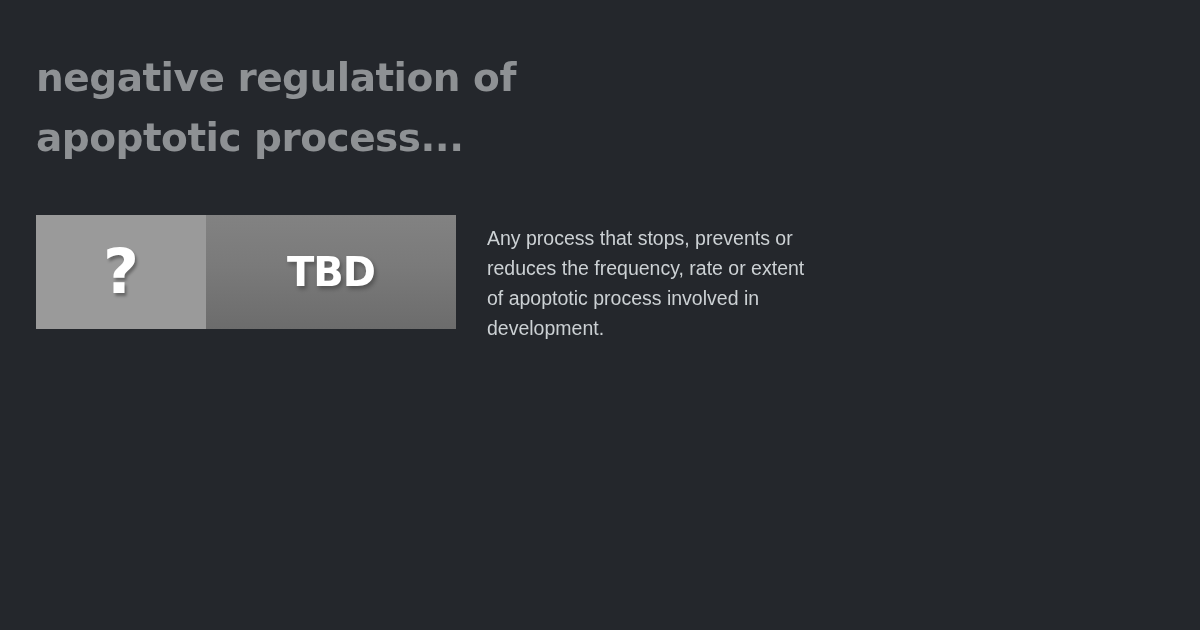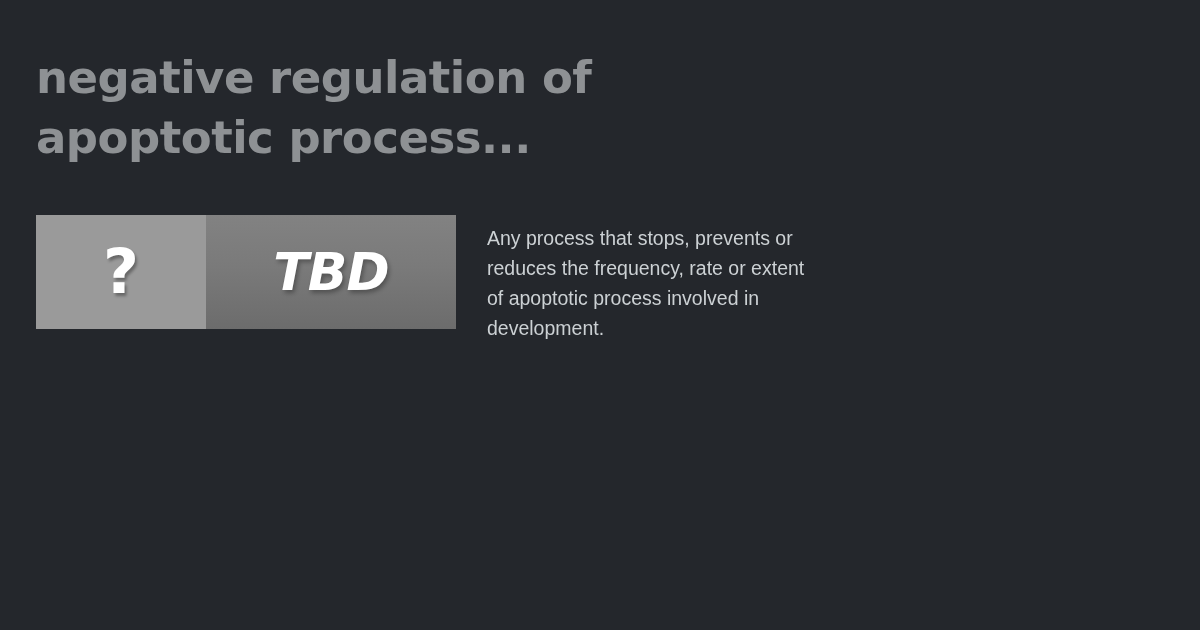--- a/index.html
+++ b/index.html
@@ -22,21 +22,21 @@
   }
 
   #title {
     position: absolute;
     left: 36px;
     top: 48px;
     width: 820px;
     margin: 0;
     font-family: "DejaVu Sans", sans-serif;
     font-weight: 700;
-    font-size: 45px;
+    font-size: 39px;
     line-height: 60px;
     letter-spacing: -0.5px;
     color: #8e9194;
     white-space: pre-line;
   }
 
   #content-row {
     position: absolute;
     left: 36px;
     top: 215px;
@@ -78,27 +78,26 @@
     font-size: 62px;
     line-height: 62px;
     color: #ffffff;
     text-shadow: 2px 3px 3px rgba(0,0,0,0.33);
     user-select: none;
   }
 
   #thumb-tbd {
     font-family: "DejaVu Sans", sans-serif;
     font-weight: 700;
-    font-size: 52px;
+    font-size: 40px;
     line-height: 60px;
     letter-spacing: -1px;
     color: #ffffff;
     text-shadow: 2px 3px 4px rgba(0,0,0,0.3);
     user-select: none;
-    font-style: italic;
   }
 
   #description {
     margin: 8px;
     padding: 0;
     margin-left: 31px;
     width: 330px;
     font-family: "Liberation Sans", sans-serif;
     font-size: 19.5px;
     line-height: 30px;

